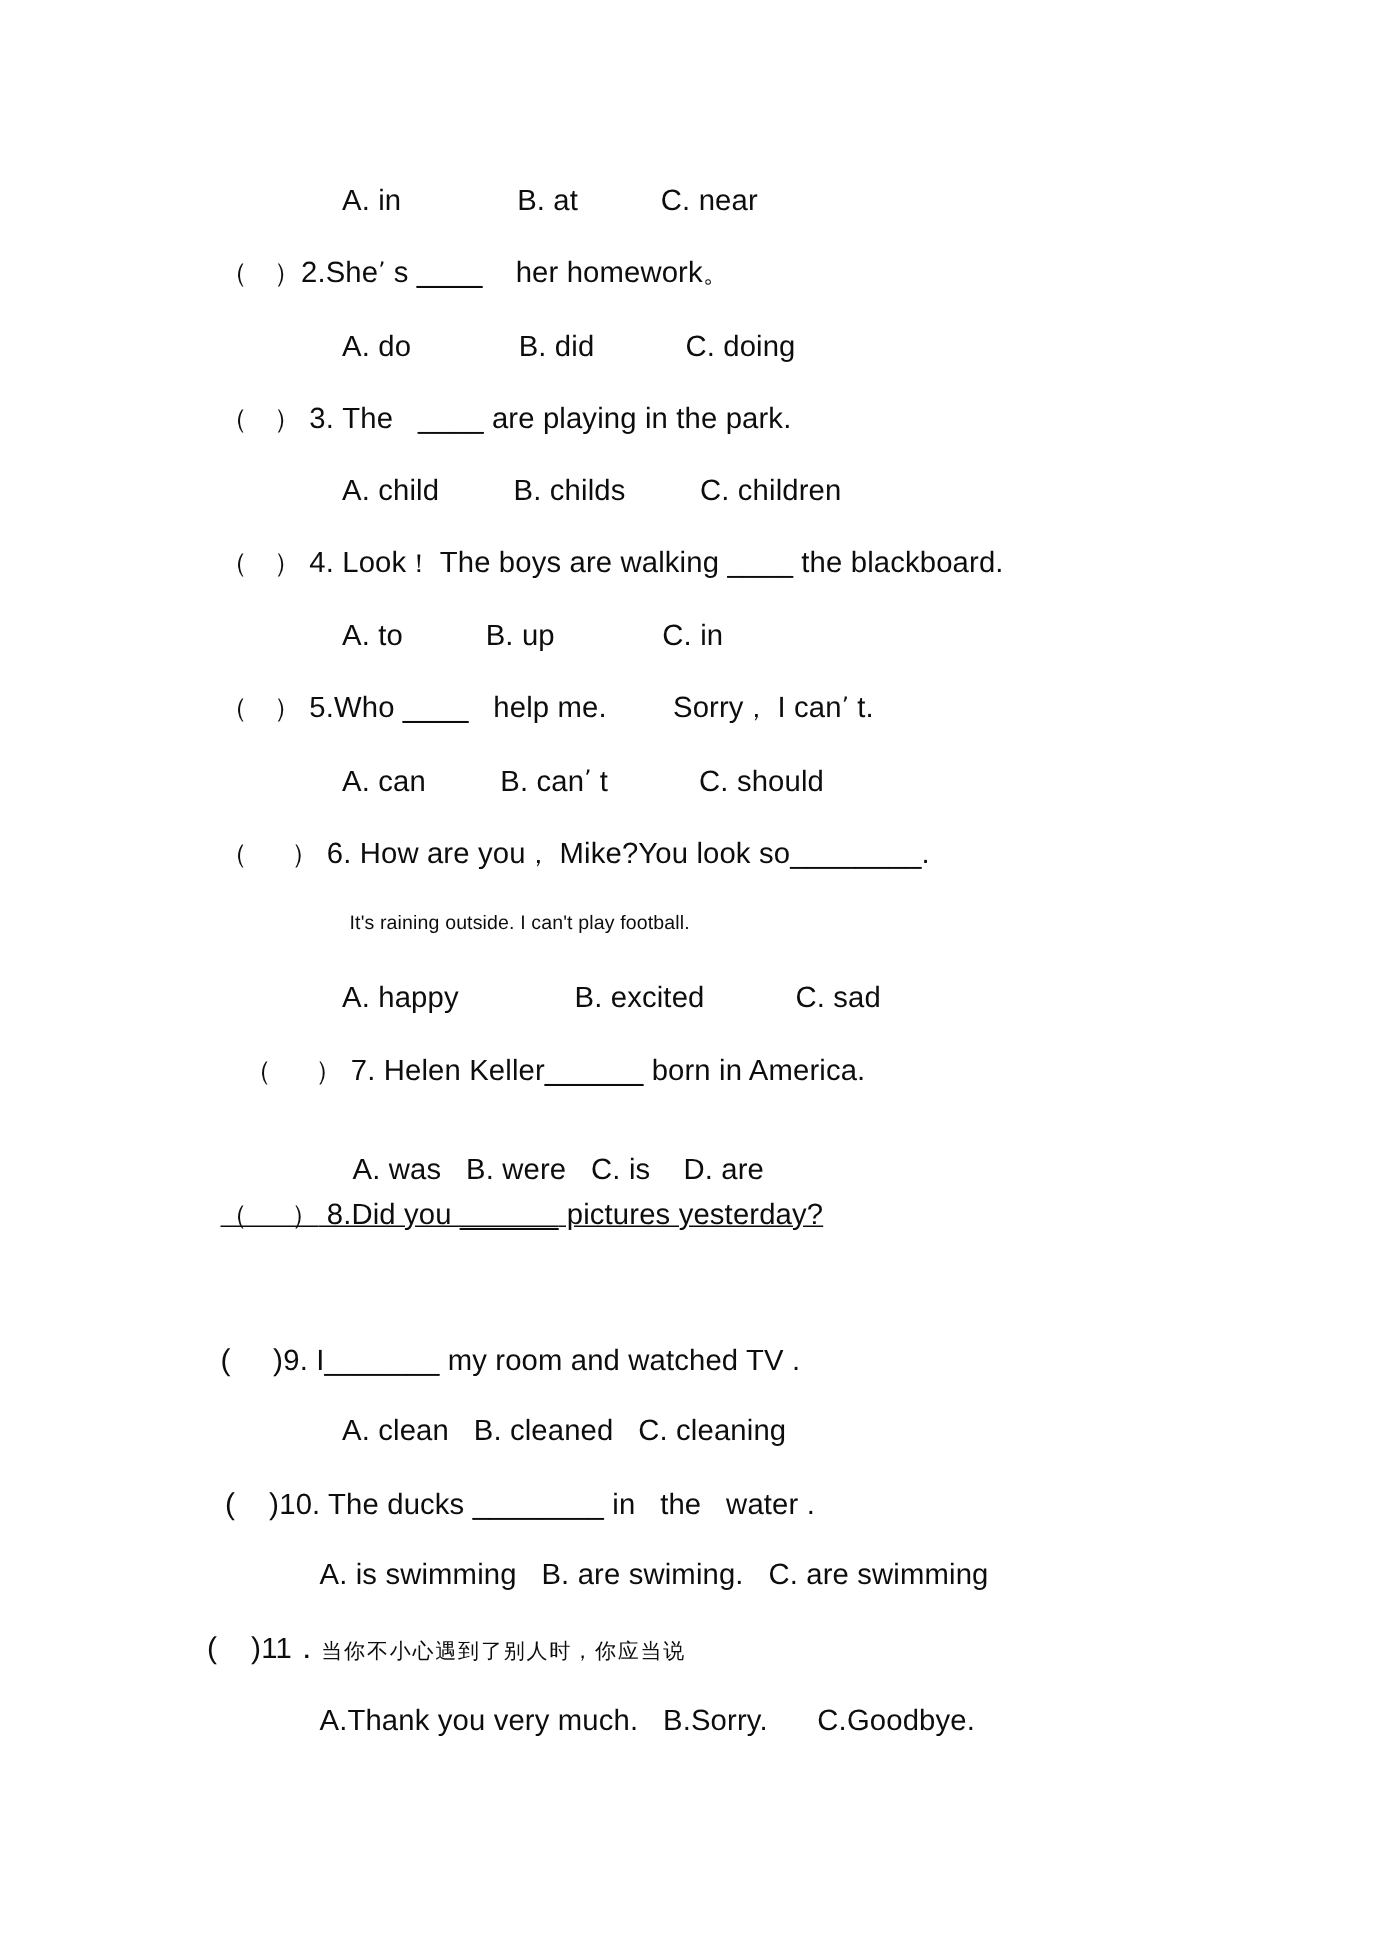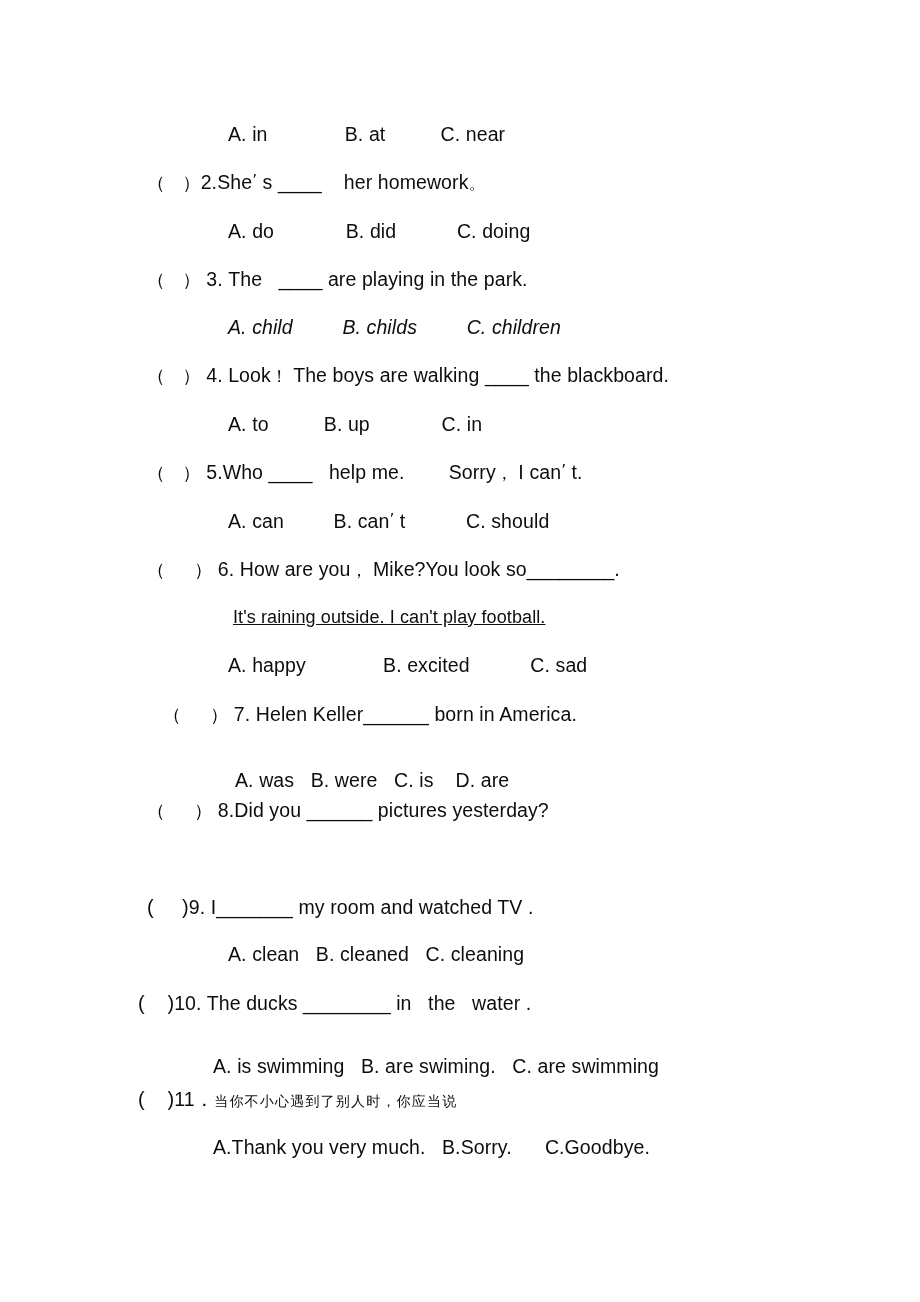--- a/index.html
+++ b/index.html
@@ -39,22 +39,21 @@
   
   .stem {
     font-size: 19.5px;
   }
   
   .opts {
     font-size: 19.5px;
   }
   
   .cont {
-    font-size: 18px;
-    text-decoration: underline;
+    font-size: 13px;
   }
 
   
   .brk {
     white-space: pre;
   }
   .brk-fw {
     font-family: "DejaVu Sans", sans-serif;
     font-size: 18px;
   }
@@ -95,48 +94,48 @@
 <div class="sheet">
 
   <div class="line opts" style="left:228px; top:125px;">A. in              B. at          C. near</div>
 
   <div class="line stem" style="left:147px; top:173px;"><span class="brk brk-fw">（   ）</span><span>2.She</span><span class="fwq">’</span><span> s </span><span class="blank">____</span><span>    her homework</span><span class="fw">。</span></div>
 
   <div class="line opts" style="left:228px; top:222px;">A. do             B. did           C. doing</div>
 
   <div class="line stem" style="left:147px; top:270px;"><span class="brk brk-fw">（   ）</span><span> 3. The   </span><span class="blank">____</span><span> are playing in the park.</span></div>
 
-  <div class="line opts" style="left:228px; top:318px;font-style:italic;">A. child         B. childs         C. children</div>
+  <div class="line opts" style="left:228px; top:318px;">A. child         B. childs         C. children</div>
 
   <div class="line stem" style="left:147px; top:366px;"><span class="brk brk-fw">（   ）</span><span> 4. Look</span><span class="fw">！</span><span> The boys are walking </span><span class="blank">____</span><span> the blackboard.</span></div>
 
   <div class="line opts" style="left:228px; top:415px;">A. to          B. up             C. in</div>
 
   <div class="line stem" style="left:147px; top:463px;"><span class="brk brk-fw">（   ）</span><span> 5.Who </span><span class="blank">____</span><span>   help me.        Sorry</span><span class="fw">，</span><span> I can</span><span class="fwq">’</span><span> t.</span></div>
 
   <div class="line opts" style="left:228px; top:512px;"><span>A. can         B. can</span><span class="fwq">’</span><span> t           C. should</span></div>
 
   <div class="line stem" style="left:147px; top:560px;"><span class="brk brk-fw">（     ）</span><span> 6. How are you</span><span class="fw">，</span><span> Mike?You look so</span><span class="blank">________</span><span>.</span></div>
 
   <div class="line cont" style="left:233px; top:608px;">It's raining outside. I can't play football.</div>
 
   <div class="line opts" style="left:228px; top:656px;">A. happy              B. excited           C. sad</div>
 
   <div class="line stem" style="left:163px; top:705px;"><span class="brk brk-fw">（     ）</span><span> 7. Helen Keller</span><span class="blank">______</span><span> born in America.</span></div>
 
   <div class="line opts" style="left:235px; top:753px;margin-top:18px;">A. was   B. were   C. is    D. are</div>
 
-  <div class="line stem" style="left:147px; top:801px;"><span class="brk brk-fw">（     ）</span><span> 8.Did you </span><span class="blank">______</span><span> pictures yesterday?</span></div>
+  <div class="line stem" style="left:147px; top:801px;text-decoration:underline;"><span class="brk brk-fw">（     ）</span><span> 8.Did you </span><span class="blank">______</span><span> pictures yesterday?</span></div>
 
 
   <div class="line stem" style="left:147px; top:897px;"><span class="brk brk-ascii">(     )</span><span>9. I</span><span class="blank">_______</span><span> my room and watched TV .</span></div>
 
   <div class="line opts" style="left:228px; top:945px;">A. clean   B. cleaned   C. cleaning</div>
 
-  <div class="line stem" style="left:138px; top:993px;"><span class="brk brk-ascii">(    )</span><span>10. The ducks </span><span class="blank">________</span><span> in   the   water .</span></div>
+  <div class="line stem" style="left:150px; top:993px;"><span class="brk brk-ascii">(    )</span><span>10. The ducks </span><span class="blank">________</span><span> in   the   water .</span></div>
 
-  <div class="line opts" style="left:213px; top:1041px;margin-top:16px;">A. is swimming   B. are swiming.   C. are swimming</div>
+  <div class="line opts" style="left:213px; top:1041px;">A. is swimming   B. are swiming.   C. are swimming</div>
 
   <div class="line stem" style="left:138px; top:1089px;"><span class="brk brk-ascii">(    )</span><span>11．</span><span class="cn">当你不小心遇到了别人时，你应当说</span></div>
 
   <div class="line opts" style="left:213px; top:1138px;">A.Thank you very much.   B.Sorry.      C.Goodbye.</div>
 
 </div>
 
 </body></html>

